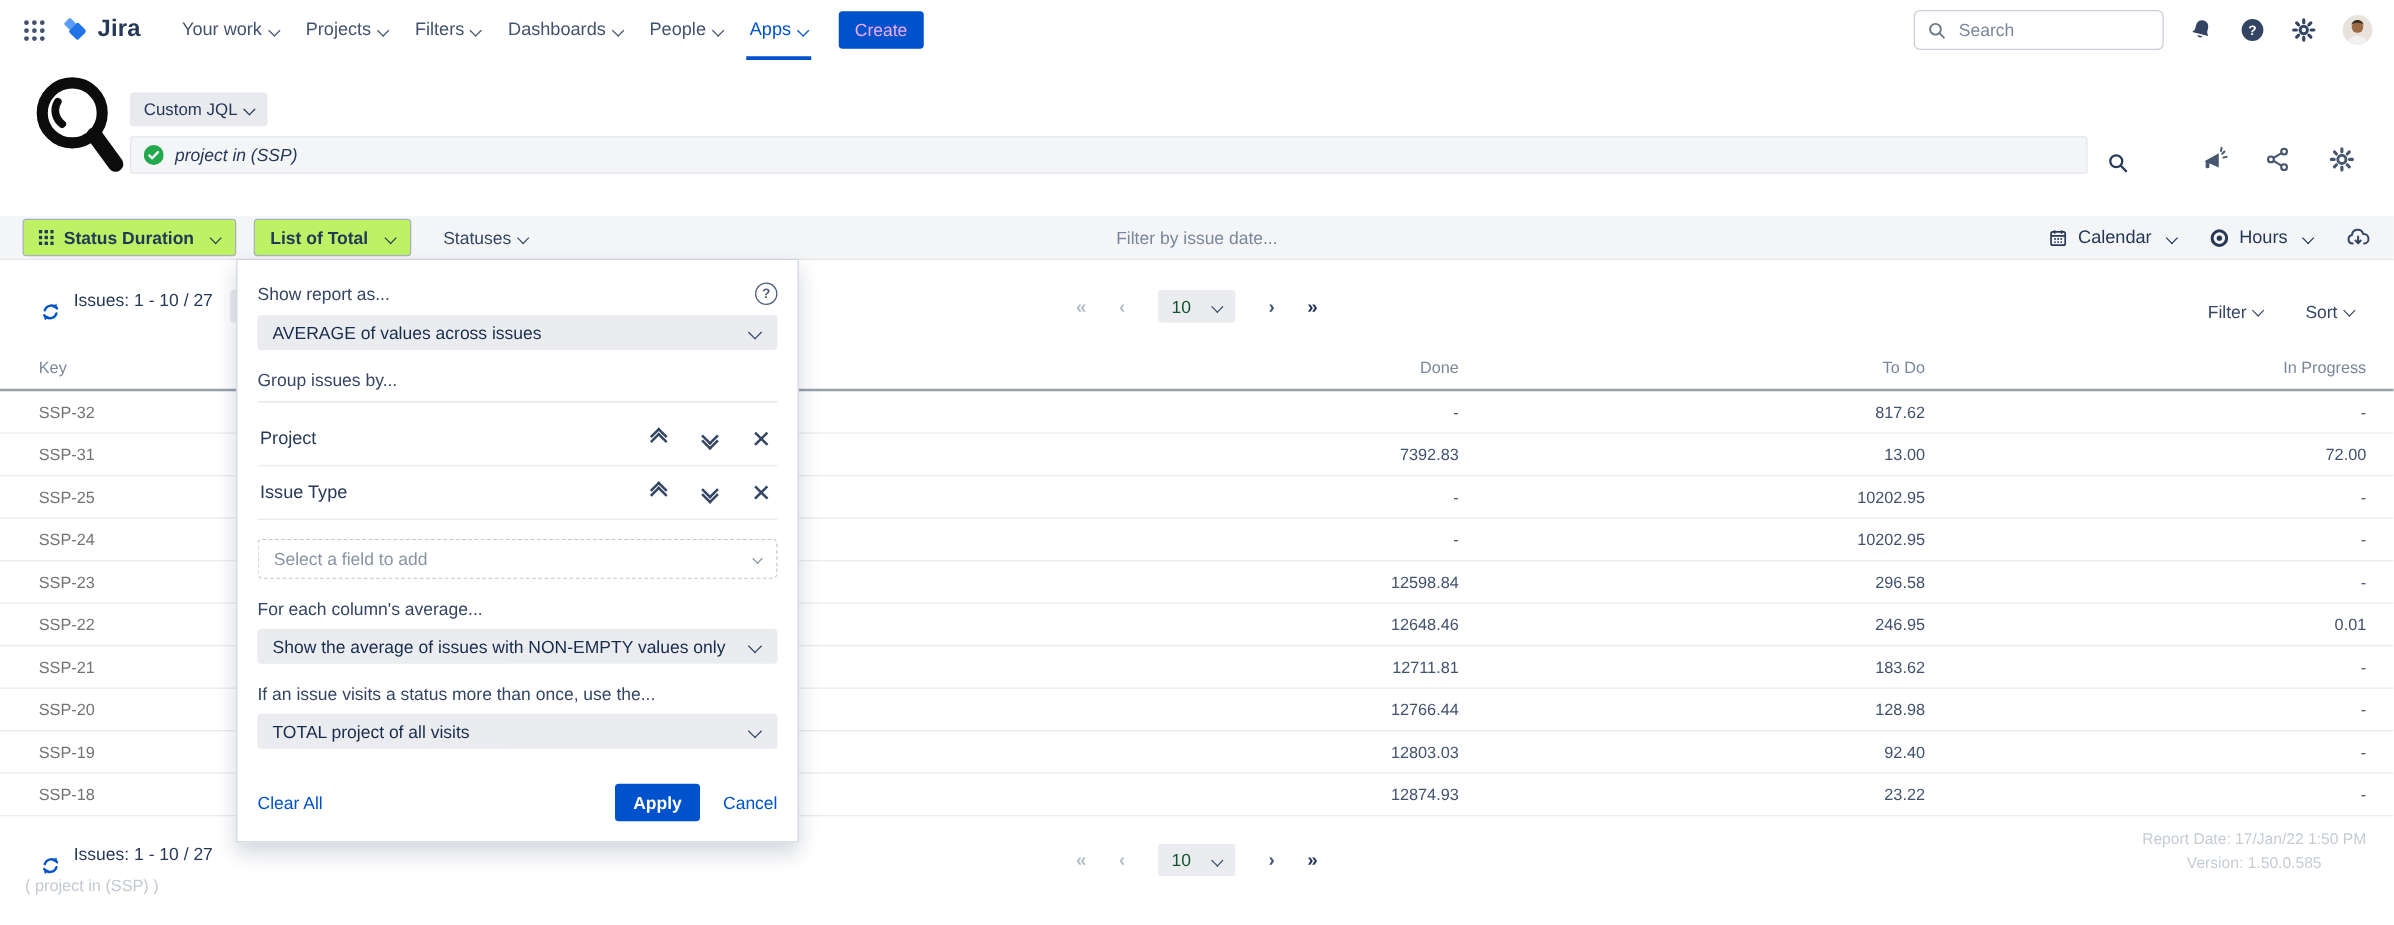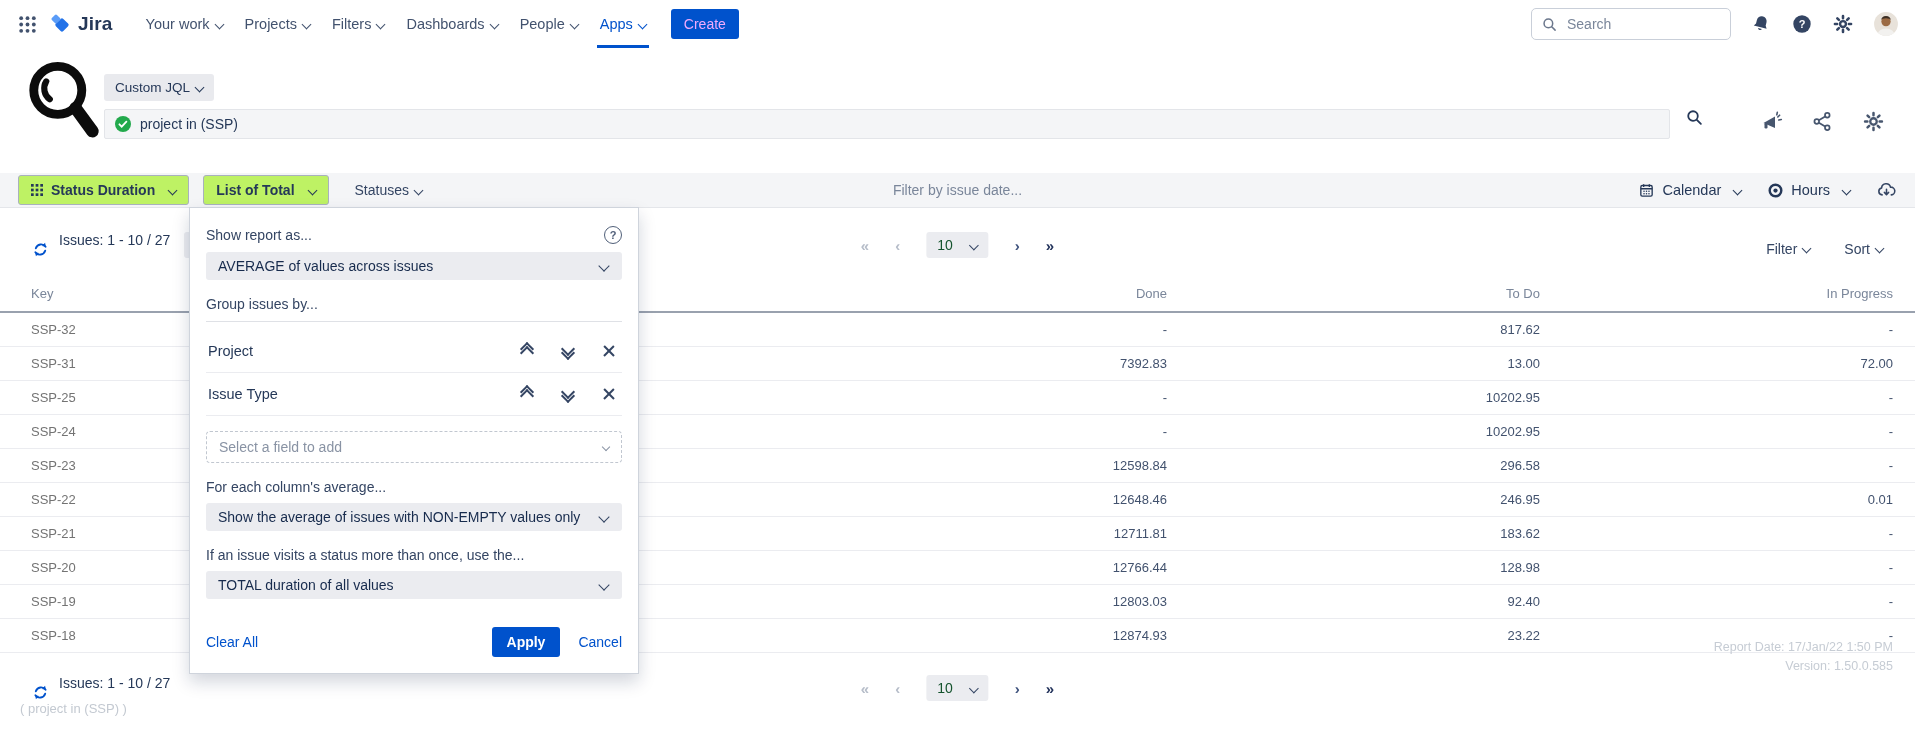--- a/index.html
+++ b/index.html
@@ -20,21 +20,21 @@
   .nav-search{display:flex;align-items:center;gap:8px;width:178px;height:30px;border:1.5px solid #c9cfd9;border-radius:5px;padding:0 10px;background:#fff;}
   .nav-search input{border:none;outline:none;flex:1;font-size:14px;font-family:inherit;color:#344563;background:transparent;width:100px;}
   .nav-search input::placeholder{color:#7a869a;}
   .icon{display:inline-flex;align-items:center;justify-content:center;}
 
   
   .hero{position:relative;height:125px;background:#fff;}
   .biglogo{position:absolute;left:24px;top:7px;}
   .hero-inner{padding-left:104px;padding-right:20px;padding-top:26px;}
   .jql-type-btn{display:inline-flex;align-items:center;background:#e9eaee;border:none;border-radius:3px;height:27px;padding:0 11px;font-size:13.5px;color:#253858;font-family:inherit;cursor:pointer;}
-  .jql-row{display:flex;align-items:flex-start;margin-top:8px;}
+  .jql-row{display:flex;align-items:flex-end;margin-top:8px;font-style:italic;}
   .jql-input{flex:1;height:28px;background:#f4f5f7;border:1px solid #e3e5e9;border-radius:2px;display:flex;align-items:center;gap:9px;padding:0 10px;font-size:14px;color:#253858;cursor:text;}
   .jql-search{margin-left:16px;cursor:pointer;}
   .hero-icons{display:flex;align-items:center;gap:28px;margin-left:56px;margin-right:10px;}
   .hero-icons .icon{cursor:pointer;}
 
   
   .toolbar{position:relative;height:34px;background:#f4f5f7;border-bottom:1px solid #e4e6ea;display:flex;align-items:center;padding:0 18px;gap:14px;}
   .tb-btn{display:flex;align-items:center;gap:8px;height:30px;padding:0 12px;background:#bef264;border:1px solid #a9b1bd;border-radius:3px;font-size:14px;font-weight:700;color:#253858;font-family:inherit;cursor:pointer;}
   .tb-plain{display:flex;align-items:center;font-size:14px;color:#344563;cursor:pointer;margin-left:12px;}
   .date-filter{position:absolute;left:50%;transform:translateX(-50%);color:#7a869a;font-size:14px;cursor:text;}
@@ -59,21 +59,21 @@
   .bar-right span{cursor:pointer;}
 
   
   .tbl-header{margin-top:20px;display:grid;grid-template-columns:150px 1fr 373px 353px;padding:0 22px 10px 31px;font-size:13px;color:#7a869a;border-bottom:2px solid #99a1ae;}
   .tbl-header .r{text-align:right;}
   .trow{display:grid;grid-template-columns:150px 1fr 373px 353px;padding:0 22px 0 31px;height:33px;align-items:center;border-bottom:1px solid #ebecf0;font-size:13px;}
   .c-key{color:#737373;font-weight:400;cursor:pointer;text-decoration:none;}
   .num{text-align:right;color:#42526e;}
 
   
-  .report-meta{position:absolute;right:22px;top:638px;text-align:right;color:#c6ccd4;font-size:12.5px;line-height:19px;}
+  .report-meta{position:absolute;right:22px;top:662px;text-align:center;color:#c6ccd4;font-size:12.5px;line-height:19px;}
   .jql-echo{position:absolute;left:20px;top:701px;color:#c3c9d1;font-size:13px;}
 
   
   .panel{position:absolute;left:189px;top:207px;width:450px;box-sizing:border-box;background:#fff;border:1px solid #cfd4dc;box-shadow:0 8px 16px rgba(9,30,66,.18);padding:12px 16px 16px;z-index:20;}
   .p-label{font-size:14px;color:#344563;margin:6px 0 8px;display:flex;align-items:center;justify-content:space-between;}
   .help-circle{width:16px;height:16px;border:1.6px solid #505f79;border-radius:50%;display:flex;align-items:center;justify-content:center;font-size:11px;font-weight:700;color:#505f79;cursor:pointer;}
   .help-circle::after{content:"?";}
   .p-select{height:28px;background:#ebecf0;border-radius:3px;display:flex;align-items:center;justify-content:space-between;padding:0 12px;font-size:14px;color:#172b4d;cursor:pointer;}
   .p-select .chev{width:7px;height:7px;color:#344563;margin-right:2px;}
   .p-label.underlined{border-bottom:1px solid #dfe1e6;padding-bottom:9px;margin-top:16px;}
@@ -527,21 +527,21 @@
     </div>
     <div class="p-select">
       <span>Show the average of issues with NON-EMPTY values only</span>
         <i class="chev"></i>
     </div>
 
     <div class="p-label mt">
       <span>If an issue visits a status more than once, use the...</span>
     </div>
     <div class="p-select">
-      <span>TOTAL duration of all values</span>
+      <span>TOTAL project of all visits</span>
         <i class="chev"></i>
     </div>
 
     <div class="panel-footer">
       <a class="link">Clear All</a>
       <button class="apply-btn">Apply</button>
       <a class="link cancel-link">Cancel</a>
     </div>
   </div>
 

